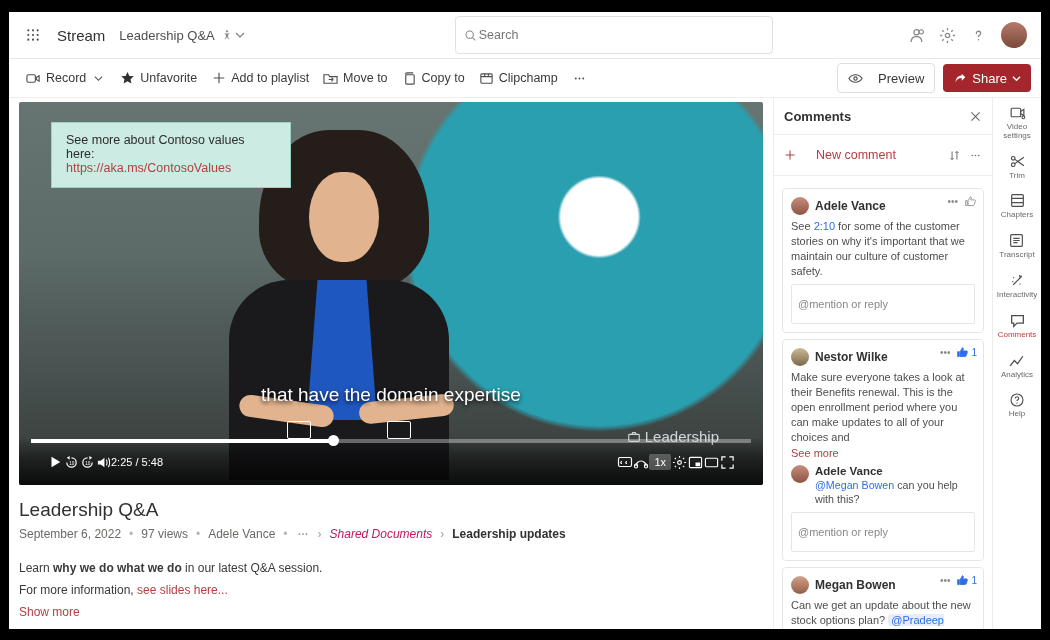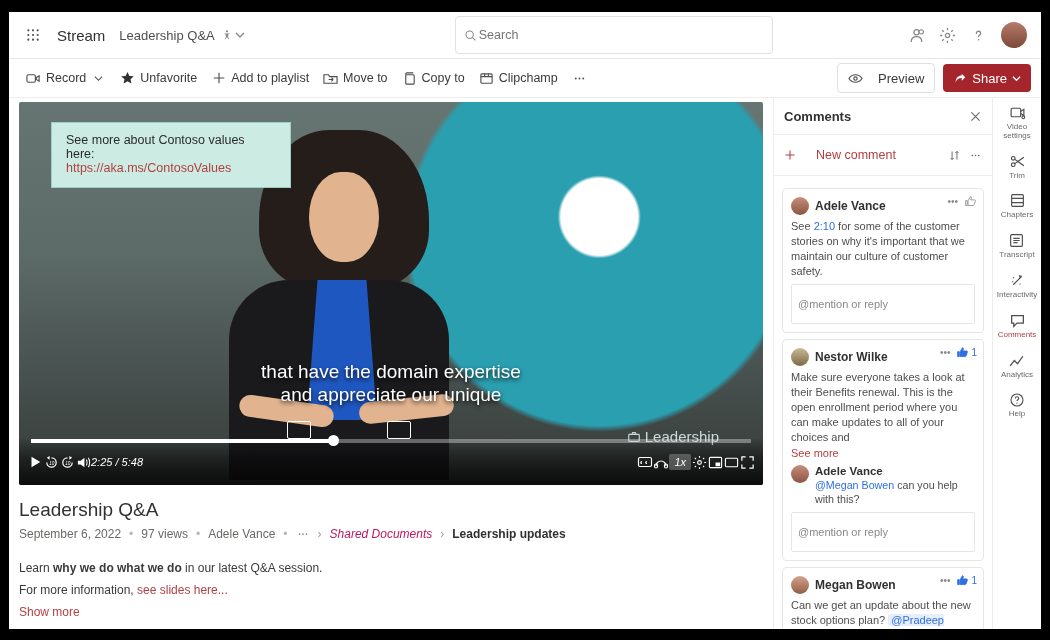--- a/index.html
+++ b/index.html
@@ -49,21 +49,21 @@
 
 .thumbs{position:absolute;left:268px;bottom:46px;display:flex;gap:76px;}
 .thumb{width:22px;height:16px;border:1.5px solid #fff;border-radius:2px;}
 
 .watermark{position:absolute;right:44px;bottom:40px;color:#cfd9da;font-size:15px;display:flex;align-items:center;gap:4px;}
 
 .controls{position:absolute;left:0;right:0;bottom:0;height:46px;background:linear-gradient(180deg,rgba(0,0,0,.05),rgba(0,0,0,.45) 40%,rgba(0,0,0,.8));display:flex;flex-direction:column;}
 .progress{position:relative;height:4px;background:rgba(255,255,255,.35);margin:0 12px;}
 .progress .fill{position:absolute;left:0;top:0;height:100%;background:#fff;}
 .progress .handle{position:absolute;top:-4px;width:11px;height:11px;border-radius:50%;background:#fff;}
-.ctrl-row{display:flex;align-items:center;height:38px;padding:0 8px;color:#fff;gap:0;font-style:italic;}
+.ctrl-row{display:flex;align-items:center;height:38px;padding:0 28px;color:#fff;gap:0;}
 .ctrl-row .icon{width:16px;height:16px;color:#fff;cursor:pointer;}
 .time{font-size:11px;color:#fff;}
 .ctrl-spacer{flex:1;}
 .rate{font-size:11px;background:rgba(255,255,255,.25);padding:2px 5px;border-radius:2px;}
 
 .vid-title{font-size:19px;font-weight:400;color:#323130;margin:14px 0 6px;}
 .vid-meta{display:flex;align-items:center;gap:8px;font-size:12px;color:#6b6966;}
 .dot{color:#b9b7b4;}
 .crumb-a{color:#be185d;cursor:pointer;font-style:italic;}
 .crumb-b{color:#323130;font-weight:600;}
@@ -283,21 +283,20 @@
             <div class="p-shirt"></div>
             <div class="p-armL"></div>
             <div class="p-armR"></div>
         </div>
         <div class="note-card">
           <span>See more about Contoso values here:</span><br>
           <a>https://aka.ms/ContosoValues</a>
         </div>
         <div class="captions">
           <div>that have the domain expertise</div>
-          <div>and appreciate our unique</div>
         </div>
         <div class="thumbs">
             <div class="thumb"></div>
             <div class="thumb"></div>
           </div>
         <div class="watermark">
             <span class="icon">
               <svg width="14" height="14" viewBox="0 0 16 16">
                 <rect x="2" y="5" width="12" height="8" rx="1" stroke="#cfd9da" fill="none" stroke-width="1.3"></rect>
                 <path d="M6 5V4a1 1 0 011-1h2a1 1 0 011 1v1" stroke="#cfd9da" fill="none" stroke-width="1.3"></path>

